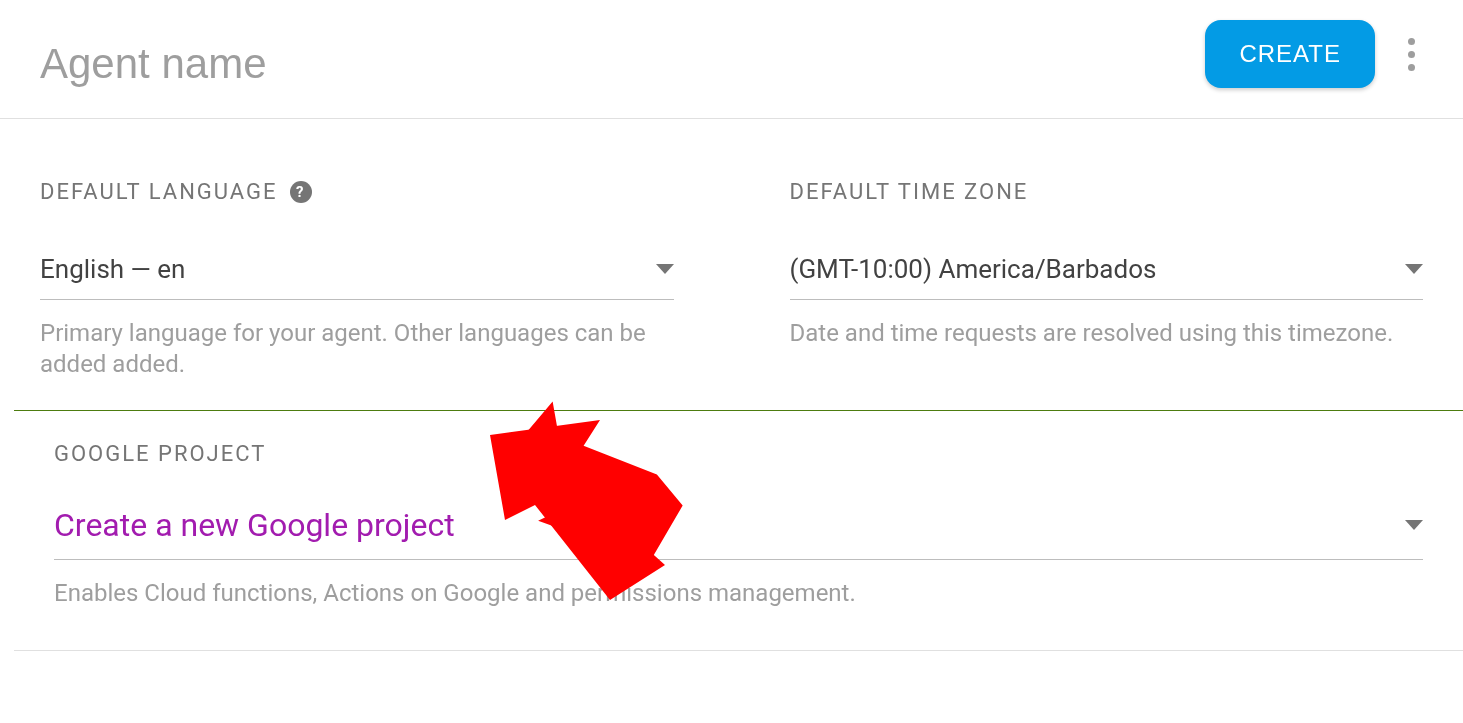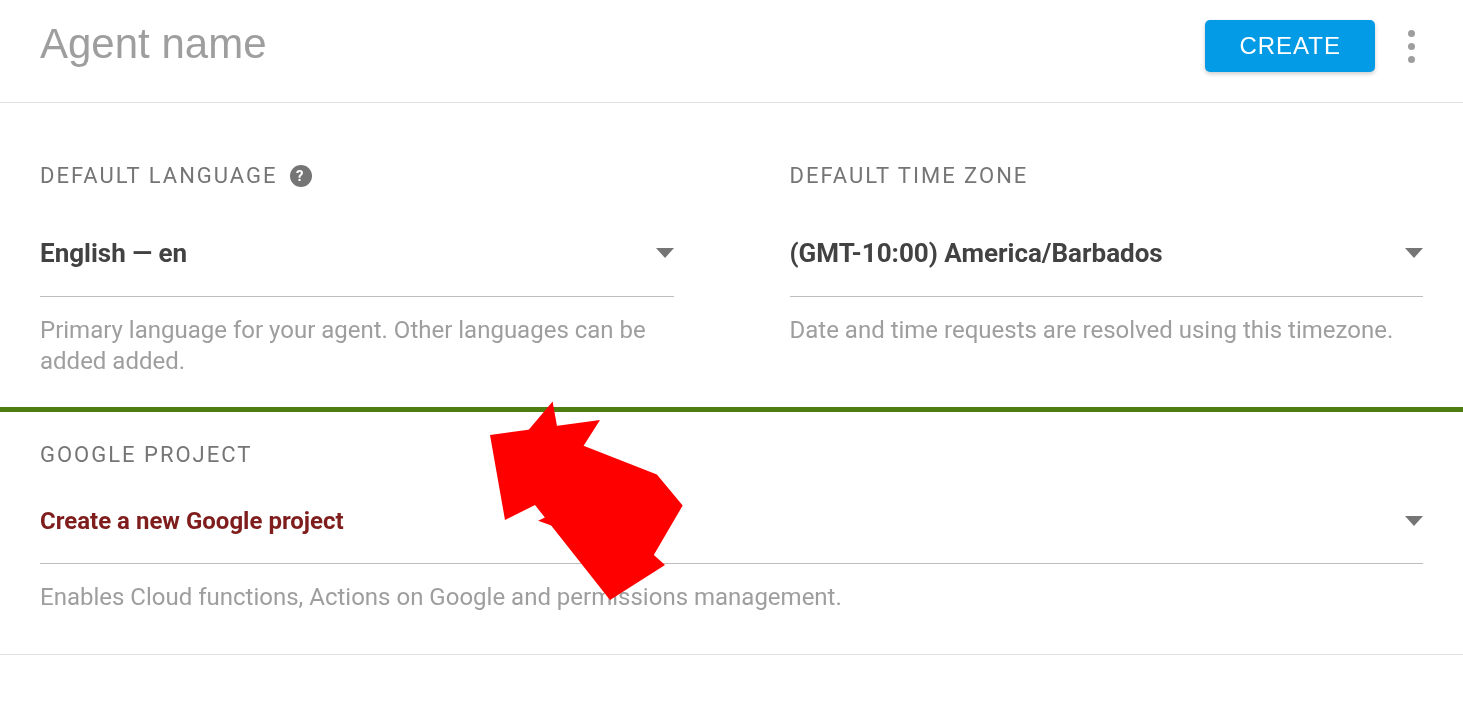--- a/index.html
+++ b/index.html
@@ -10,21 +10,21 @@
   body {
     font-family: -apple-system, BlinkMacSystemFont, "Segoe UI", Roboto, Helvetica, Arial, sans-serif;
     background: #ffffff;
     width: 1463px;
     height: 723px;
     position: relative;
     overflow: hidden;
   }
   .header {
     display: flex;
-    align-items: flex-start;
+    align-items: flex-end;
     justify-content: space-between;
     padding: 20px 40px 30px 40px;
     border-bottom: 1px solid #e0e0e0;
   }
   .agent-name-input {
     font-size: 42px;
     font-weight: 400;
     color: #9e9e9e;
     border: none;
     outline: none;
@@ -39,22 +39,22 @@
     align-items: center;
     gap: 25px;
   }
   .create-button {
     background: #039be5;
     color: #ffffff;
     border: none;
     font-size: 24px;
     font-weight: 500;
     letter-spacing: 1px;
-    padding: 12px 34px;
-    border-radius: 5px;
+    padding: 20px 34px;
+    border-radius: 16px;
     cursor: pointer;
     box-shadow: 0 2px 4px rgba(0,0,0,0.2);
   }
   .more-icon {
     display: flex;
     flex-direction: column;
     gap: 6px;
     cursor: pointer;
     padding: 8px;
   }
@@ -95,31 +95,30 @@
     font-size: 15px;
     font-weight: bold;
     cursor: pointer;
   }
   .select-field {
     margin-top: 50px;
     display: flex;
     align-items: center;
     justify-content: space-between;
     border-bottom: 1px solid #bdbdbd;
-    padding-bottom: 28px;
-    cursor: pointer;
-    font-weight: bold;
+    padding-bottom: 15px;
+    cursor: pointer;
   }
   .select-value {
     font-size: 26px;
     color: #424242;
   }
   .select-placeholder {
-    font-size: 24px;
-    color: #7f1d1d;
+    font-size: 32px;
+    color: #a21caf;
   }
   .chevron-down {
     width: 0;
     height: 0;
     border-left: 9px solid transparent;
     border-right: 9px solid transparent;
     border-top: 10px solid #757575;
   }
   .field-hint {
     font-size: 24px;
@@ -181,21 +180,21 @@
       <div class="select-field">
         <span class="select-value">(GMT-10:00) America/Barbados</span>
         <span class="chevron-down"></span>
       </div>
       <div class="field-hint">Date and time requests are resolved using this timezone.</div>
     </div>
 
   </div>
 </div>
 
-<div class="section" style="border-top:5px solid #4d7c0f; margin-top:30px;">
+<div class="section" style="border-top:1px solid #4d7c0f; margin-top:30px;margin-left:14px;">
   <div class="field-label">
     <span>GOOGLE PROJECT</span>
   </div>
   <div class="select-field full-width">
     <span class="select-placeholder">Create a new Google project</span>
     <span class="chevron-down"></span>
   </div>
   <div class="field-hint">Enables Cloud functions, Actions on Google and permissions management.</div>
 </div>
 

